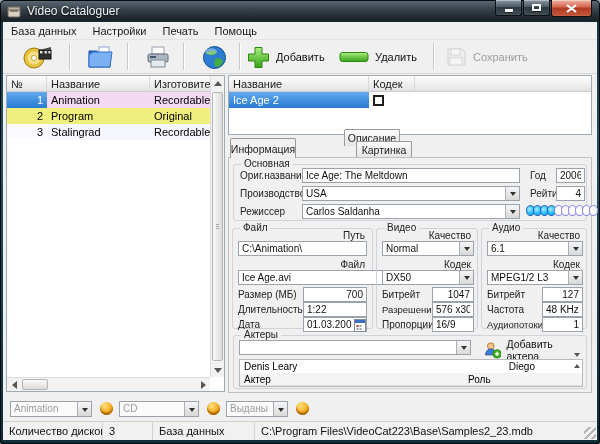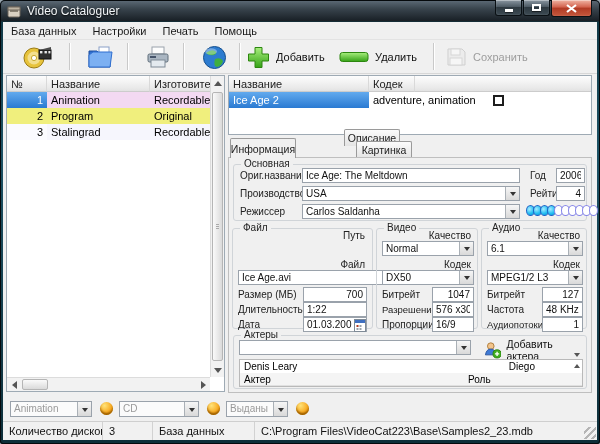--- a/index.html
+++ b/index.html
@@ -237,21 +237,20 @@
     </div>
 
     <div class="tablebox" style="left:225px;top:53px;width:364px;height:60px;">
       <div class="trow thead">
         <div class="tc" style="width:140px;">Название</div>
         <div class="tc" style="width:46px;">Кодек</div>
         <div class="tc" style="flex:1;border-right:none;"></div>
       </div>
       <div class="trow">
         <div class="tc sel-cell" style="width:140px;">Ice Age 2</div>
-        <div class="tc" style="width:120px;">adventure, animation</div>
         <div class="tc" style="width:46px;display:flex;align-items:center;">
           <div class="checkbox"></div>
         </div>
       </div>
     </div>
 
     <div class="tab active" style="left:227px;top:116px;width:66px;height:20px;">
       <span>Информация</span>
       </div>
     <div class="tab" style="left:295px;top:107px;width:56px;height:17px;margin-left:46px;">
@@ -297,20 +296,21 @@
             <span class="dot"></span>
             <span class="dot"></span>
             <span class="dot"></span>
             <span class="dot"></span>
         </div>
       </div>
 
       <div class="gb" style="left:3px;top:70px;width:141px;height:101px;">
         <span class="gb-title">Файл</span>
         <span class="lbl r" style="right:7px;top:0px;">Путь</span>
+        <input class="tb" style="left: 5px; top: 12px; width: 129px;" value="C:\Animation\">
         <span class="lbl r" style="right:7px;top:29px;">Файл</span>
         <input class="tb" style="left: 5px; top: 41px; width: 155px;" value="Ice Age.avi">
         <span class="lbl" style="left:5px;top:59px;">Размер (МБ)</span>
         <input class="tb ra" style="left: 70px; top: 58px; width: 64px;" value="700">
         <span class="lbl" style="left:5px;top:74px;">Длительность</span>
         <input class="tb" style="left: 70px; top: 73px; width: 64px;" value="1:22">
         <span class="lbl" style="left:5px;top:89px;">Дата</span>
         <input class="tb" style="left: 70px; top: 88px; width: 64px; padding-right: 14px;" value="01.03.2007">
         <div style="position:absolute;left:121px;top:89px;width:12px;height:13px;">
           <svg width="12" height="13" viewBox="0 0 12 13">

